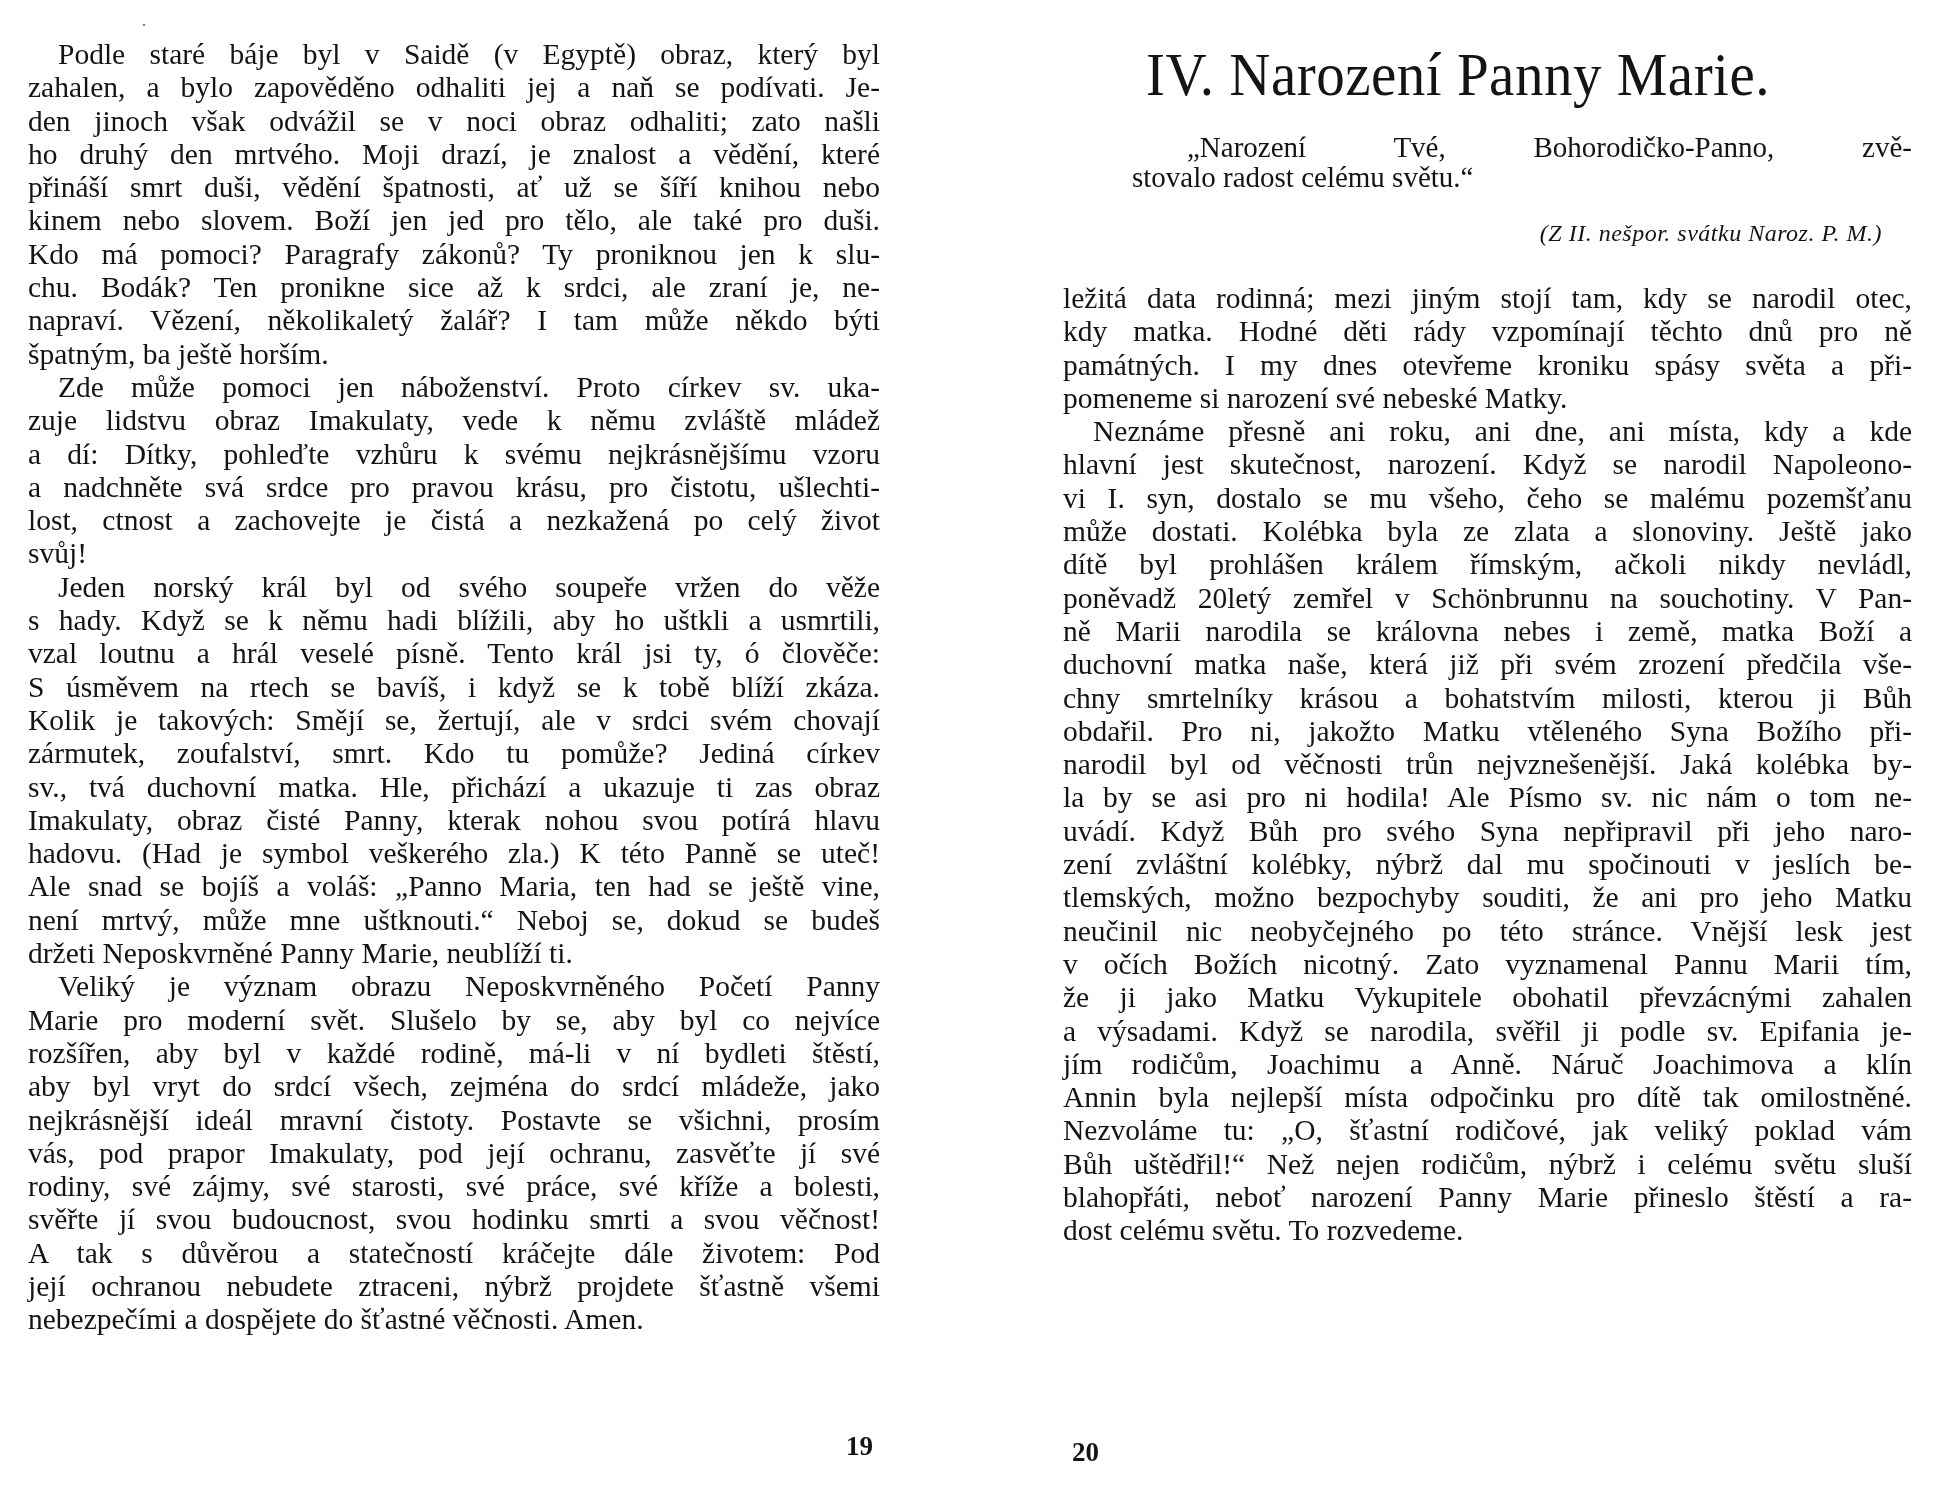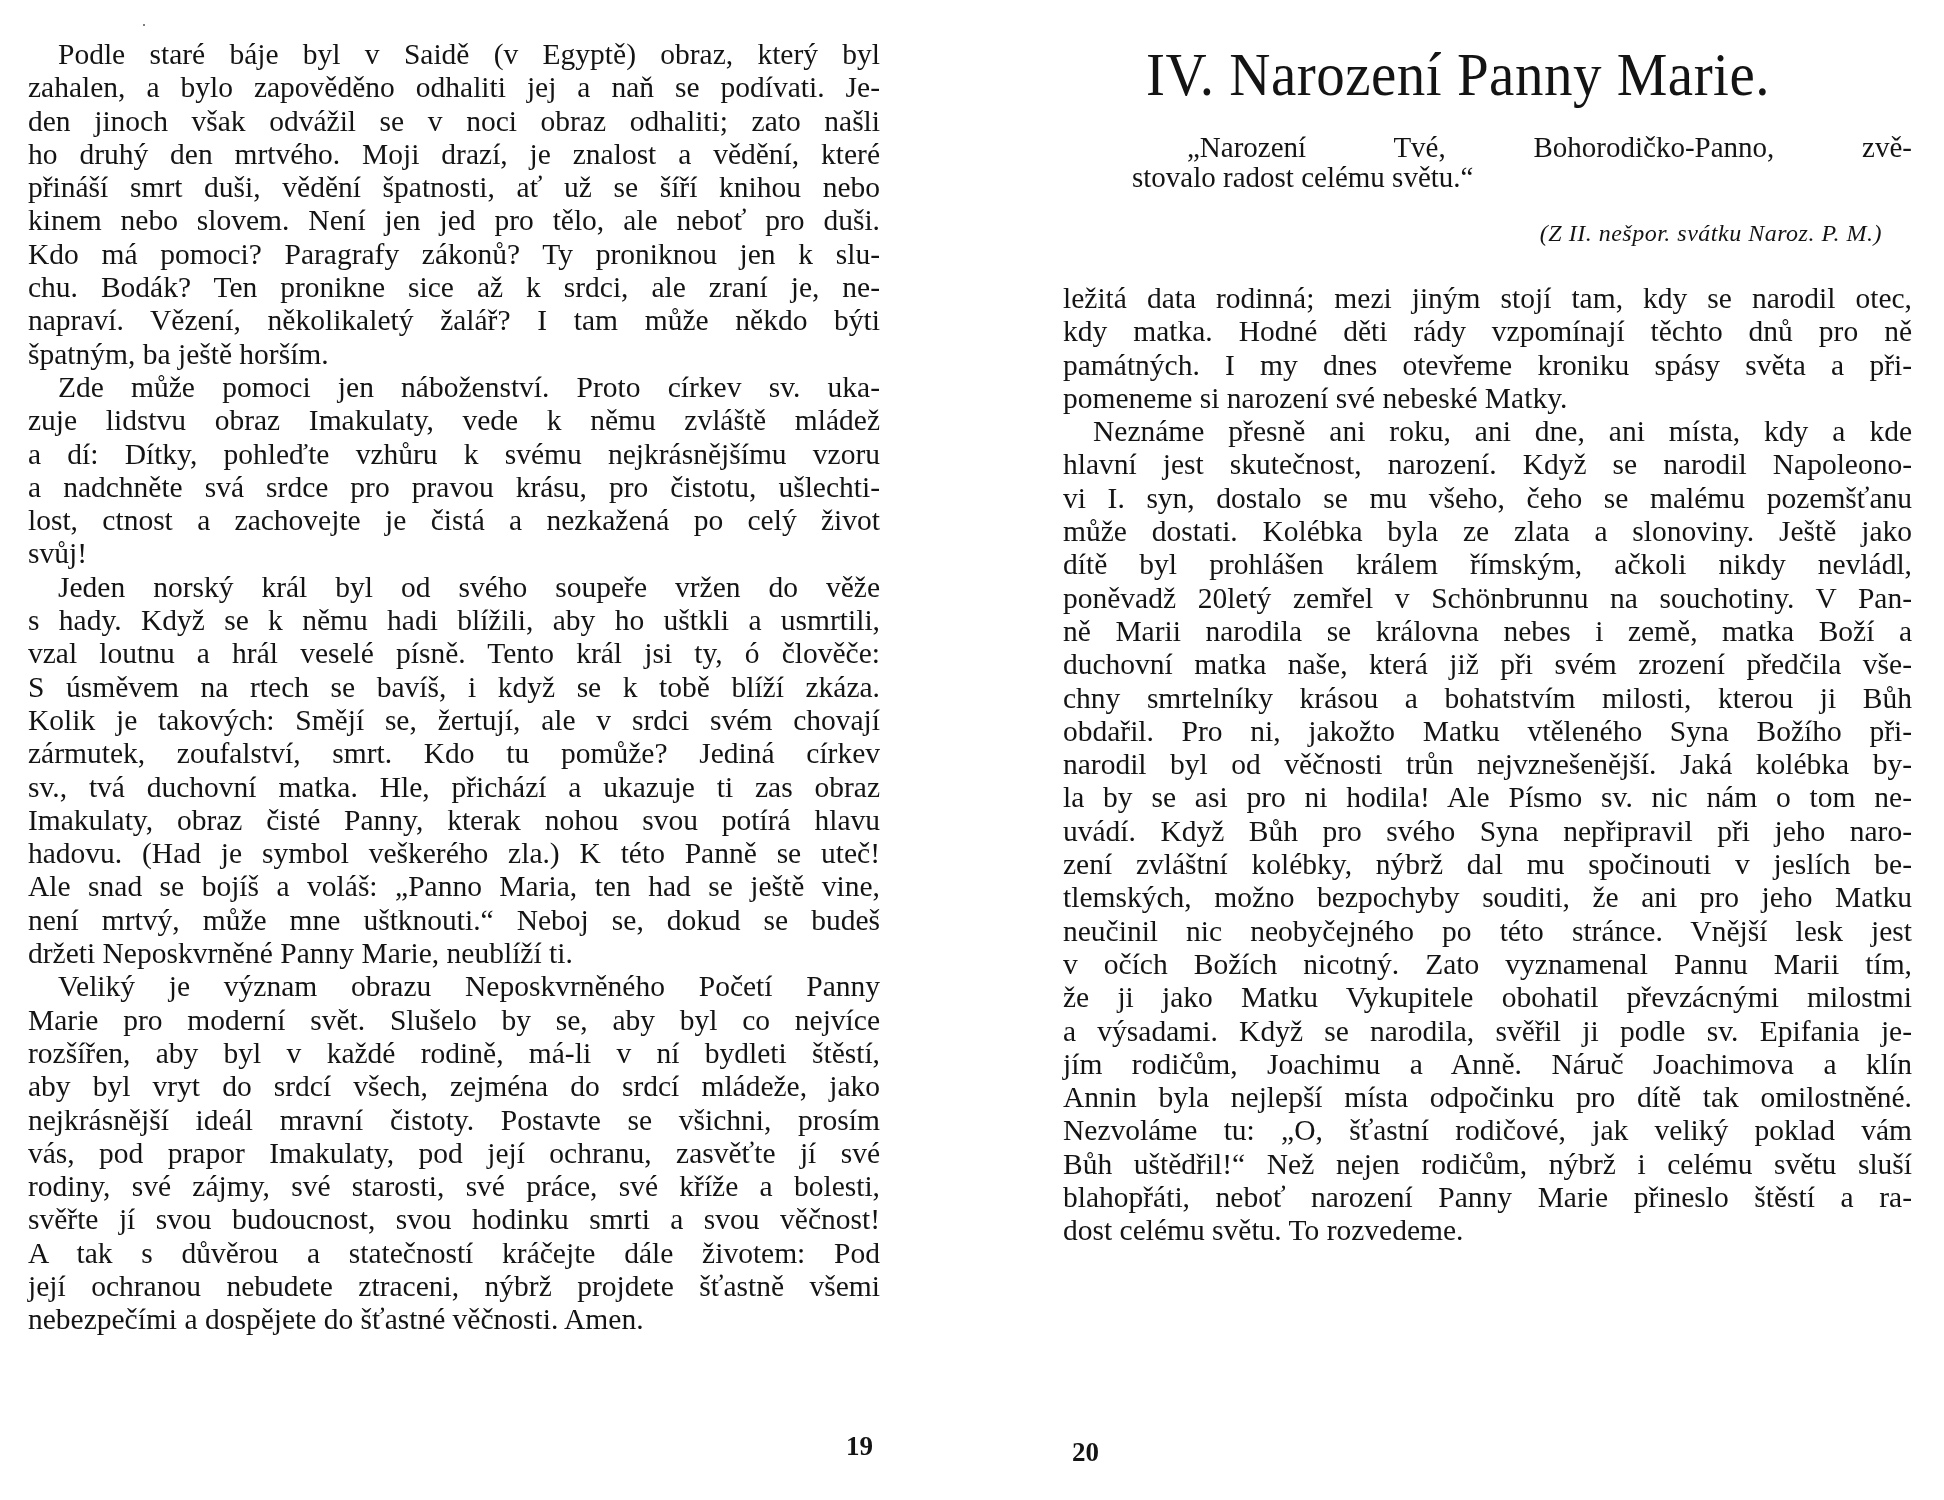--- a/index.html
+++ b/index.html
@@ -35,21 +35,21 @@
 <body>
 
 <div class="page" id="page-left">
   <span class="speck"></span>
   <div class="col" id="left-col">
       <span class="line indent">Podle staré báje byl v Saidě (v Egyptě) obraz, který byl</span>
       <span class="line">zahalen, a bylo zapověděno odhaliti jej a naň se podívati. Je-</span>
       <span class="line">den jinoch však odvážil se v noci obraz odhaliti; zato našli</span>
       <span class="line">ho druhý den mrtvého. Moji drazí, je znalost a vědění, které</span>
       <span class="line">přináší smrt duši, vědění špatnosti, ať už se šíří knihou nebo</span>
-      <span class="line">kinem nebo slovem. Není jen jed pro tělo, ale neboť pro duši.</span>
+      <span class="line">kinem nebo slovem. Boží jen jed pro tělo, ale také pro duši.</span>
       <span class="line">Kdo má pomoci? Paragrafy zákonů? Ty proniknou jen k slu-</span>
       <span class="line">chu. Bodák? Ten pronikne sice až k srdci, ale zraní je, ne-</span>
       <span class="line">napraví. Vězení, několikaletý žalář? I tam může někdo býti</span>
       <span class="line last">špatným, ba ještě horším.</span>
       <span class="line indent">Zde může pomoci jen náboženství. Proto církev sv. uka-</span>
       <span class="line">zuje lidstvu obraz Imakulaty, vede k němu zvláště mládež</span>
       <span class="line">a dí: Dítky, pohleďte vzhůru k svému nejkrásnějšímu vzoru</span>
       <span class="line">a nadchněte svá srdce pro pravou krásu, pro čistotu, ušlechti-</span>
       <span class="line">lost, ctnost a zachovejte je čistá a nezkažená po celý život</span>
       <span class="line last">svůj!</span>
@@ -102,21 +102,21 @@
       <span class="line">duchovní matka naše, která již při svém zrození předčila vše-</span>
       <span class="line">chny smrtelníky krásou a bohatstvím milosti, kterou ji Bůh</span>
       <span class="line">obdařil. Pro ni, jakožto Matku vtěleného Syna Božího při-</span>
       <span class="line">narodil byl od věčnosti trůn nejvznešenější. Jaká kolébka by-</span>
       <span class="line">la by se asi pro ni hodila! Ale Písmo sv. nic nám o tom ne-</span>
       <span class="line">uvádí. Když Bůh pro svého Syna nepřipravil při jeho naro-</span>
       <span class="line">zení zvláštní kolébky, nýbrž dal mu spočinouti v jeslích be-</span>
       <span class="line">tlemských, možno bezpochyby souditi, že ani pro jeho Matku</span>
       <span class="line">neučinil nic neobyčejného po této stránce. Vnější lesk jest</span>
       <span class="line">v očích Božích nicotný. Zato vyznamenal Pannu Marii tím,</span>
-      <span class="line">že ji jako Matku Vykupitele obohatil převzácnými milostmi</span>
+      <span class="line">že ji jako Matku Vykupitele obohatil převzácnými zahalen</span>
       <span class="line">a výsadami. Když se narodila, svěřil ji podle sv. Epifania je-</span>
       <span class="line">jím rodičům, Joachimu a Anně. Náruč Joachimova a klín</span>
       <span class="line">Annin byla nejlepší místa odpočinku pro dítě tak omilostněné.</span>
       <span class="line">Nezvoláme tu: „O, šťastní rodičové, jak veliký poklad vám</span>
       <span class="line">Bůh uštědřil!“ Než nejen rodičům, nýbrž i celému světu sluší</span>
       <span class="line">blahopřáti, neboť narození Panny Marie přineslo štěstí a ra-</span>
       <span class="line last">dost celému světu. To rozvedeme.</span>
     </div>
   <div class="pagenum" id="pagenum-right">20</div>
 </div>

